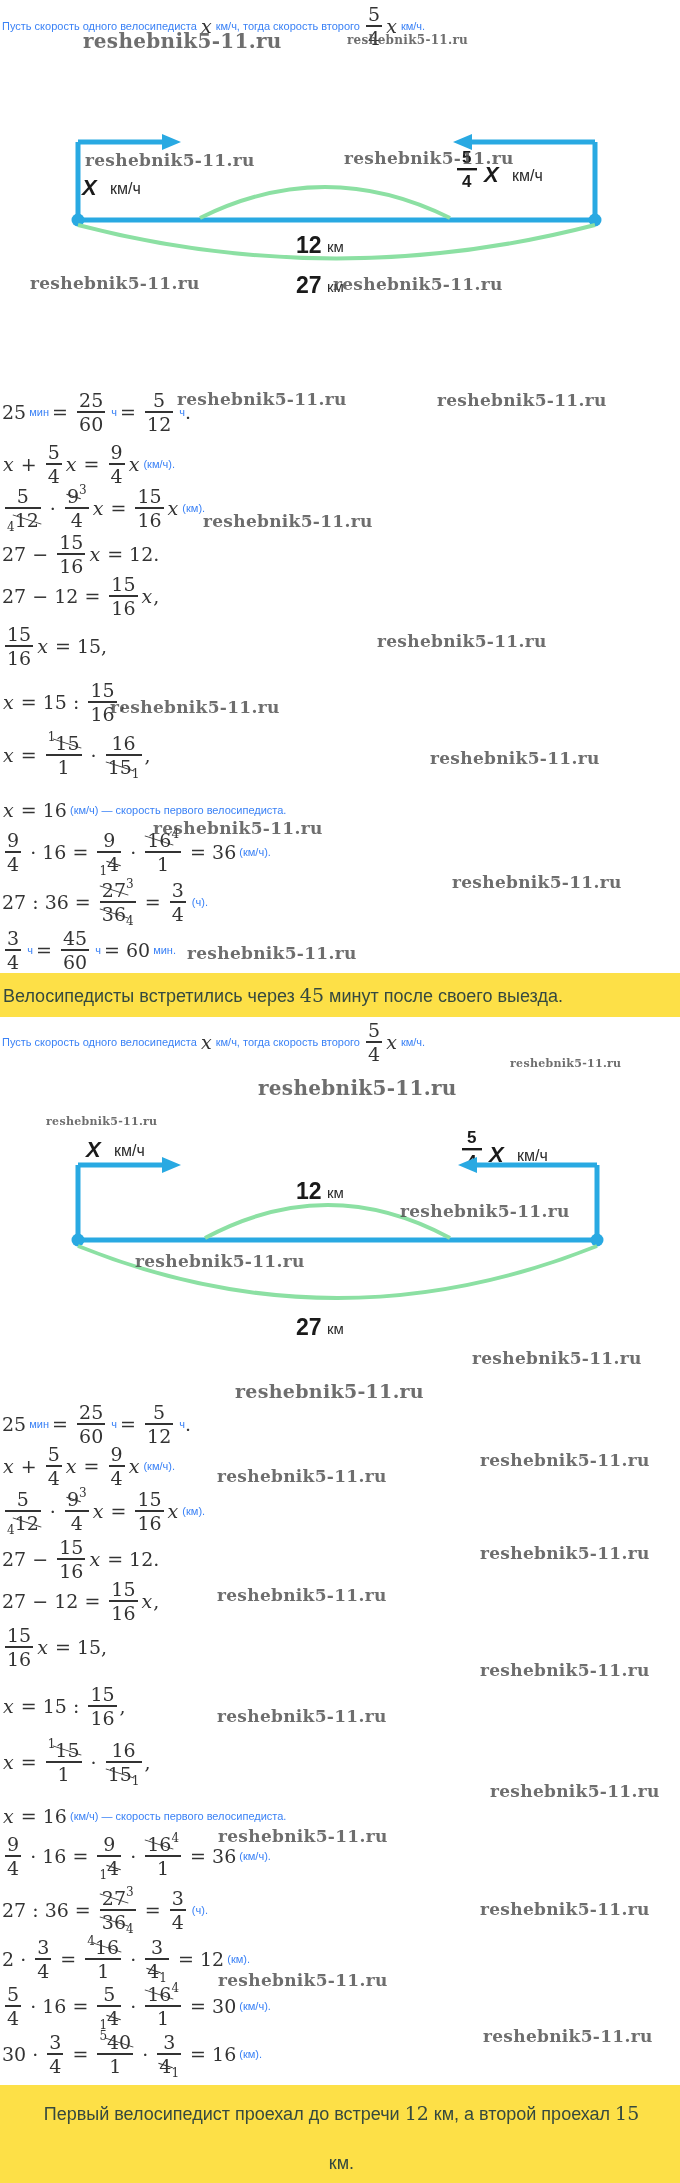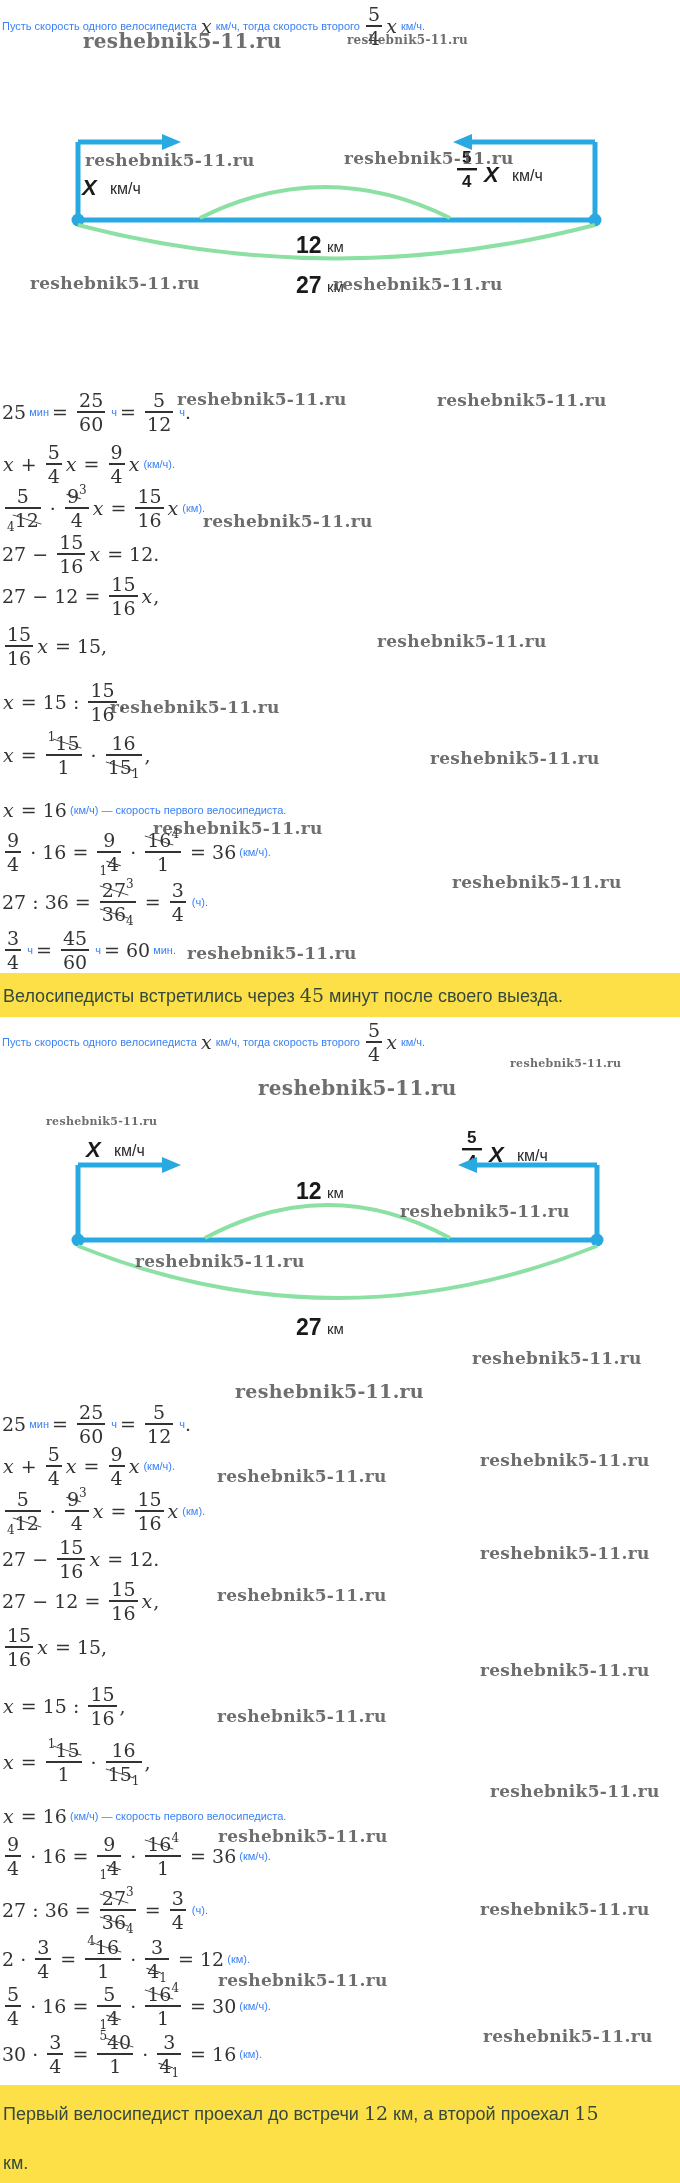--- a/index.html
+++ b/index.html
@@ -740,21 +740,21 @@
     <circle cx="78" cy="115" r="6.5" fill="#29a9e2"></circle>
     <circle cx="597" cy="115" r="6.5" fill="#29a9e2"></circle>
     <path d="M205,113 Q328,47 450,113" stroke="#8ce0a3" stroke-width="4" fill="none"></path>
     <path d="M78,121 Q337,225 597,121" stroke="#8ce0a3" stroke-width="4" fill="none"></path>
     <text class="dn" x="296" y="74">12</text>
     <text class="dk" x="327" y="73">км</text>
     <text class="dn" x="296" y="210">27</text>
     <text class="dk" x="327" y="209">км</text>
   </svg>
 
-  <div class="hl" style="top:2085px;height:98px;padding-top:4px;line-height:49px;"><span class="ts">Первый велосипедист проехал до встречи </span><span class="tm">12</span><span class="ts"> км, а второй проехал </span><span class="tm">15</span><br><span class="ts">км.</span></div>
+  <div class="hl" style="top:2085px;height:98px;padding-top:4px;line-height:49px;text-align:center;"><span class="ts">Первый велосипедист проехал до встречи </span><span class="tm">12</span><span class="ts"> км, а второй проехал </span><span class="tm">15</span><br><span class="ts">км.</span></div>
 
   <div id="wm-layer">
       <div class="wm" style="left: 83px; top: 31px; font-size: 20px;">reshebnik5-11.ru</div>
       <div class="wm" style="left: 347px; top: 34px; font-size: 12px;">reshebnik5-11.ru</div>
       <div class="wm" style="left: 85px; top: 152px; font-size: 17px;">reshebnik5-11.ru</div>
       <div class="wm" style="left: 344px; top: 150px; font-size: 17px;">reshebnik5-11.ru</div>
       <div class="wm" style="left: 30px; top: 275px; font-size: 17px;">reshebnik5-11.ru</div>
       <div class="wm" style="left: 333px; top: 276px; font-size: 17px;">reshebnik5-11.ru</div>
       <div class="wm" style="left: 177px; top: 391px; font-size: 17px;">reshebnik5-11.ru</div>
       <div class="wm" style="left: 437px; top: 392px; font-size: 17px;">reshebnik5-11.ru</div>

